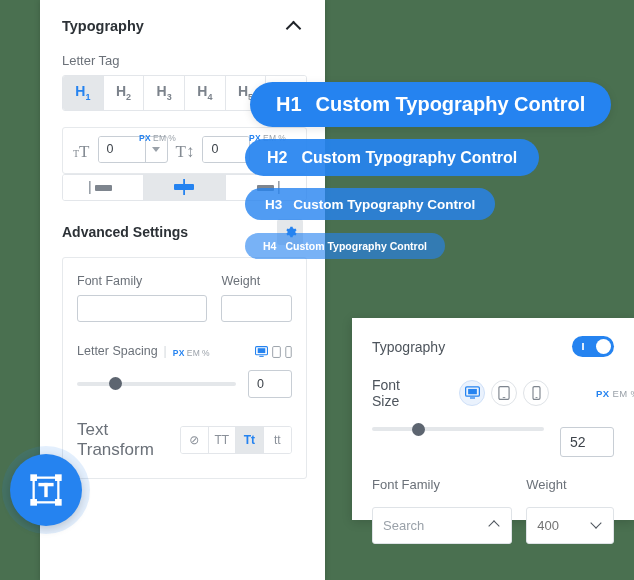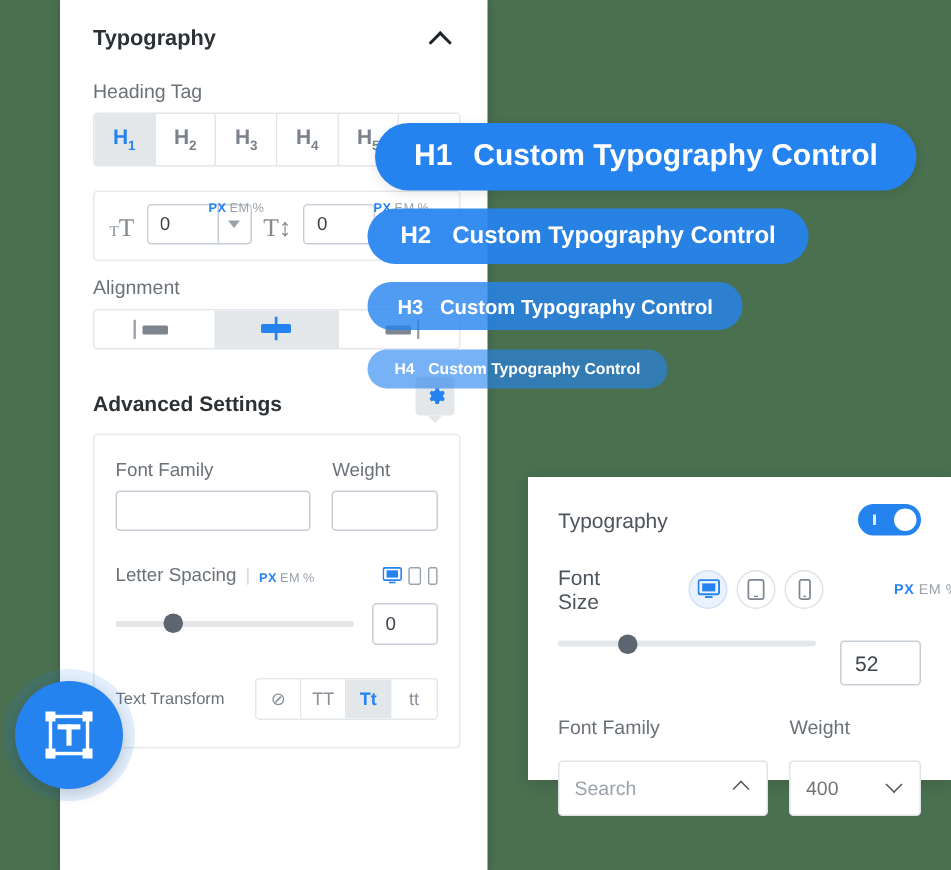--- a/index.html
+++ b/index.html
@@ -91,21 +91,21 @@
   }
   .align-btn {
     flex: 1; height: 25px; display: flex; align-items: center; justify-content: center;
     border-right: 1px solid #e3e6ea; cursor: pointer; background: #fff;
   }
   .align-btn:last-child { border-right: none; }
   .align-btn.sel { background: #e4e7ea; }
 
   
   .adv-row {
-    display: flex; align-items: flex-end; justify-content: space-between;
+    display: flex; align-items: center; justify-content: space-between;
     padding: 18px 22px 8px 22px;
   }
   .adv-title { font-size: 14px; font-weight: bold; color: #2c3136; }
   .gear-btn {
     width: 26px; height: 26px; background: #e4e7ea; border-radius: 3px;
     display: flex; align-items: center; justify-content: center;
     position: relative; cursor: pointer;
   }
   .gear-btn::after {
     content: ""; position: absolute; bottom: -5px; left: 50%;
@@ -141,21 +141,21 @@
   .thumb {
     position: absolute; width: 13px; height: 13px; border-radius: 50%;
     background: #5d6570; top: -4.5px; left: 20%; cursor: grab;
   }
   .sm-input {
     width: 44px; height: 28px; border: 1px solid #c8ced5; border-radius: 3px;
     outline: none; padding: 0 8px; font-size: 12.5px; color: #3d434a;
     font-family: "Liberation Sans", sans-serif; background: #fff;
   }
   .tt-row { display: flex; align-items: center; margin-top: 22px; }
-  .tt-label { font-size: 11px; color: #6b7179; }
+  .tt-label { font-size: 17px; color: #6b7179; }
   .tt-group {
     margin-left: auto; display: flex; border: 1px solid #e3e6ea;
     border-radius: 3px; overflow: hidden;
   }
   .tt-btn {
     width: 30px; height: 26px; display: flex; align-items: center; justify-content: center;
     font-size: 12px; color: #8a9099; border-right: 1px solid #e3e6ea;
     cursor: pointer; background: #fff;
   }
   .tt-btn:last-child { border-right: none; }
@@ -263,21 +263,21 @@
 </head>
 <body>
 
 <div class="left-panel">
 
   <div class="lp-header">
     <div class="lp-title">Typography</div>
     <div class="chev-up"></div>
   </div>
 
-  <div class="field-label">Heading Tag</div>
+  <div class="field-label">Letter Tag</div>
 
   <div class="htag-row">
     <div class="htag sel">H<sub>1</sub></div>
     <div class="htag">H<sub>2</sub></div>
     <div class="htag">H<sub>3</sub></div>
     <div class="htag">H<sub>4</sub></div>
     <div class="htag">H<sub>5</sub></div>
     <div class="htag">H<sub>6</sub></div>
   </div>
 
@@ -294,21 +294,20 @@
       <input value="0" style="">
       <div class="num-caret"></div>
     </div>
 
     <div class="icn-lh">T↕</div>
     <div class="num-wrap">
       <input value="0" style="">
     </div>
   </div>
 
-  <div class="field-label">Alignment</div>
 
   <div class="align-row">
     <div class="align-btn">
       <svg width="30" height="13">
           <rect x="1" y="0" width="1.6" height="13" fill="#9aa1a9"></rect>
           <rect x="7" y="4" width="17" height="6" rx="1" fill="#7e858e"></rect>
         </svg>
     </div>
     <div class="align-btn sel">
       <svg width="30" height="16">

